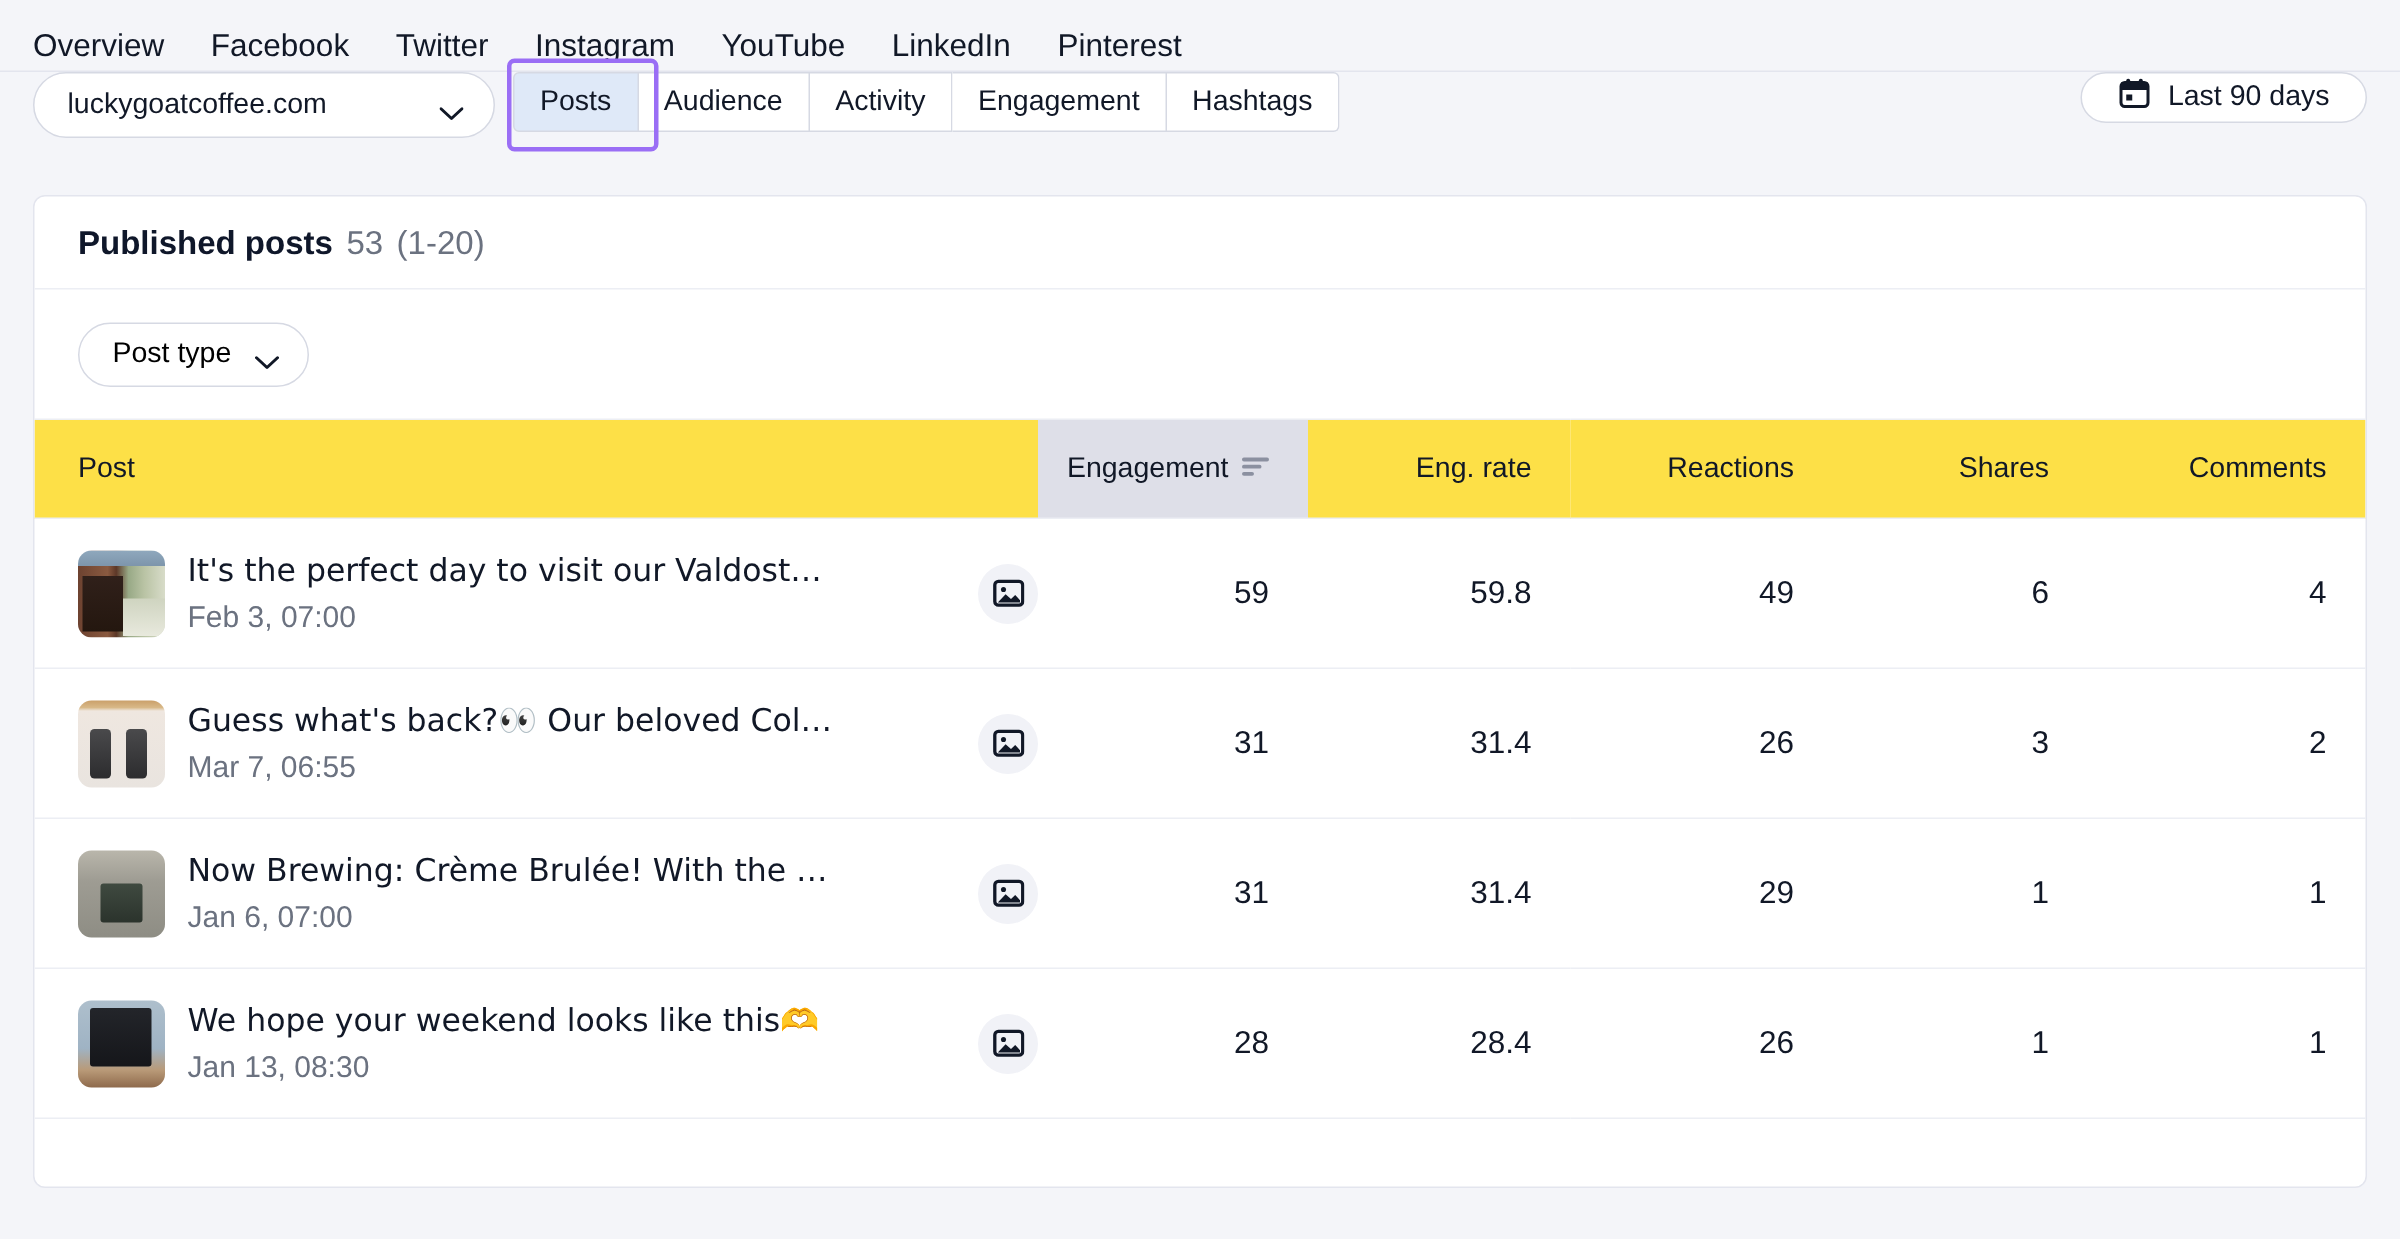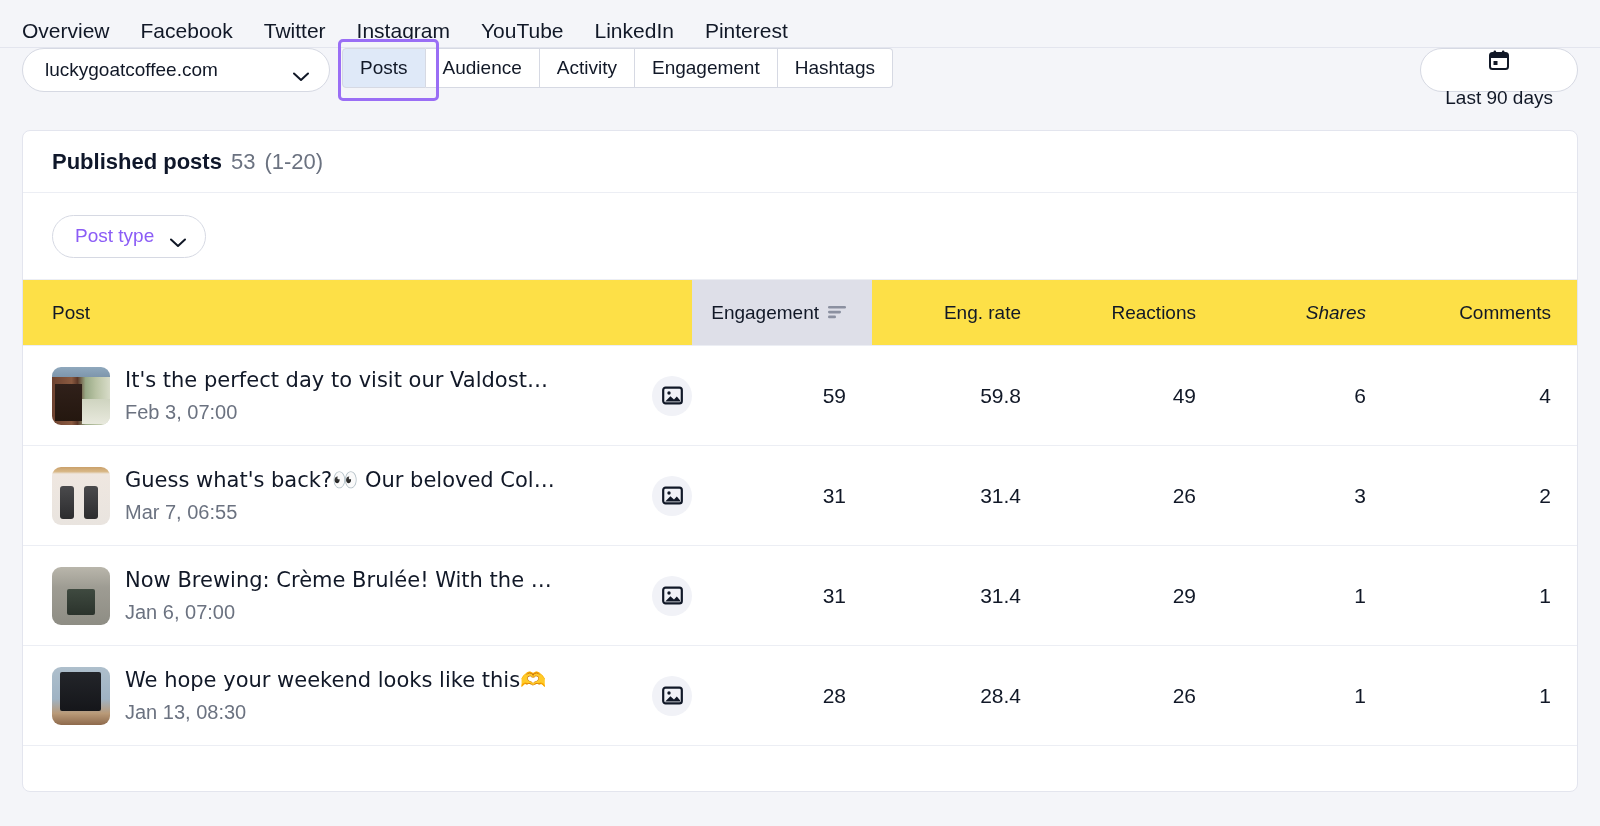--- a/index.html
+++ b/index.html
@@ -95,31 +95,30 @@
   }
   .seg:first-child {
     border-left-width: 1px;
     border-radius: 4px 0 0 4px;
   }
   .seg:last-child { border-radius: 0 4px 4px 0; }
   .seg.active { background: #dfe9f8; }
 
   .daterange {
     margin-left: auto;
-    height: 44px;
+    height: 34px;
     background: #fff;
     border: 1px solid #d6d9e3;
     border-radius: 22px;
     display: flex;
     align-items: center;
     gap: 11px;
     padding: 0 24px;
     font-size: 19px;
     cursor: pointer;
-    flex-direction: column;
   }
 
   
   .card {
     margin: 0 22px;
     background: #fff;
     border: 1px solid #e3e5ee;
     border-radius: 8px;
     height: 662px;
     overflow: hidden;
@@ -150,21 +149,21 @@
     display: flex;
     align-items: center;
     gap: 16px;
     padding: 0 19px 0 22px;
     font-size: 19px;
     background: #fff;
     cursor: pointer;
     white-space: nowrap;
   }
   .pill.muted { color: #c3c6d2; border-color: #eceef4; }
-  .pill.dark { color: #8b5cf6; border-color: #d6d9e3; }
+  .pill.dark { color: #000000; border-color: #d6d9e3; }
 
   
   table { width: 100%; border-collapse: collapse; table-layout: fixed; }
   thead th {
     height: 66px;
     background: #fde047;
     font-size: 19px;
     font-weight: normal;
     color: #111827;
     text-align: right;
@@ -331,21 +330,21 @@
           <th style="width: 175px;">
             <div class="th-inner">
               <span>Eng. rate</span>
             </div>
           </th>
           <th style="width: 175px;">
             <div class="th-inner">
               <span>Reactions</span>
             </div>
           </th>
-          <th style="width: 170px; font-style: italic;">
+          <th style="width: 170px;">
             <div class="th-inner">
               <span>Shares</span>
             </div>
           </th>
           <th style="width: 185px;">
             <div class="th-inner">
               <span>Comments</span>
             </div>
           </th>
         </tr>

